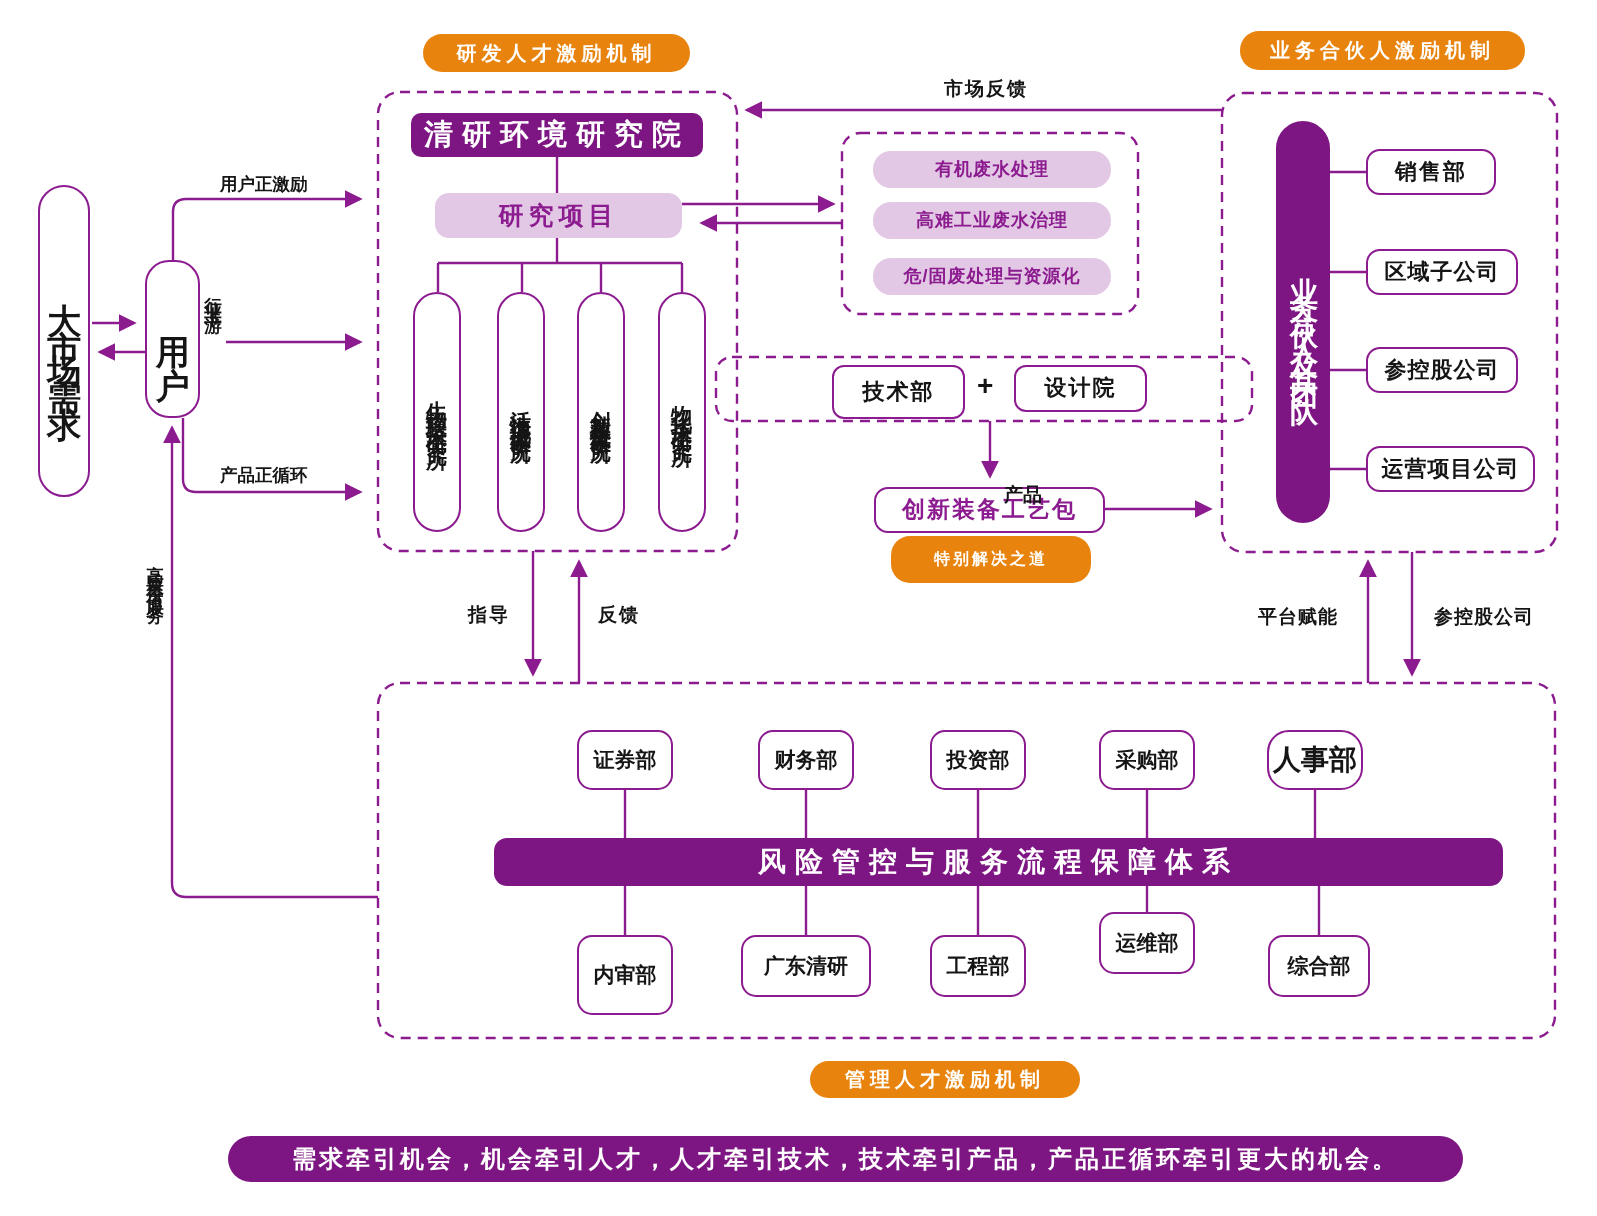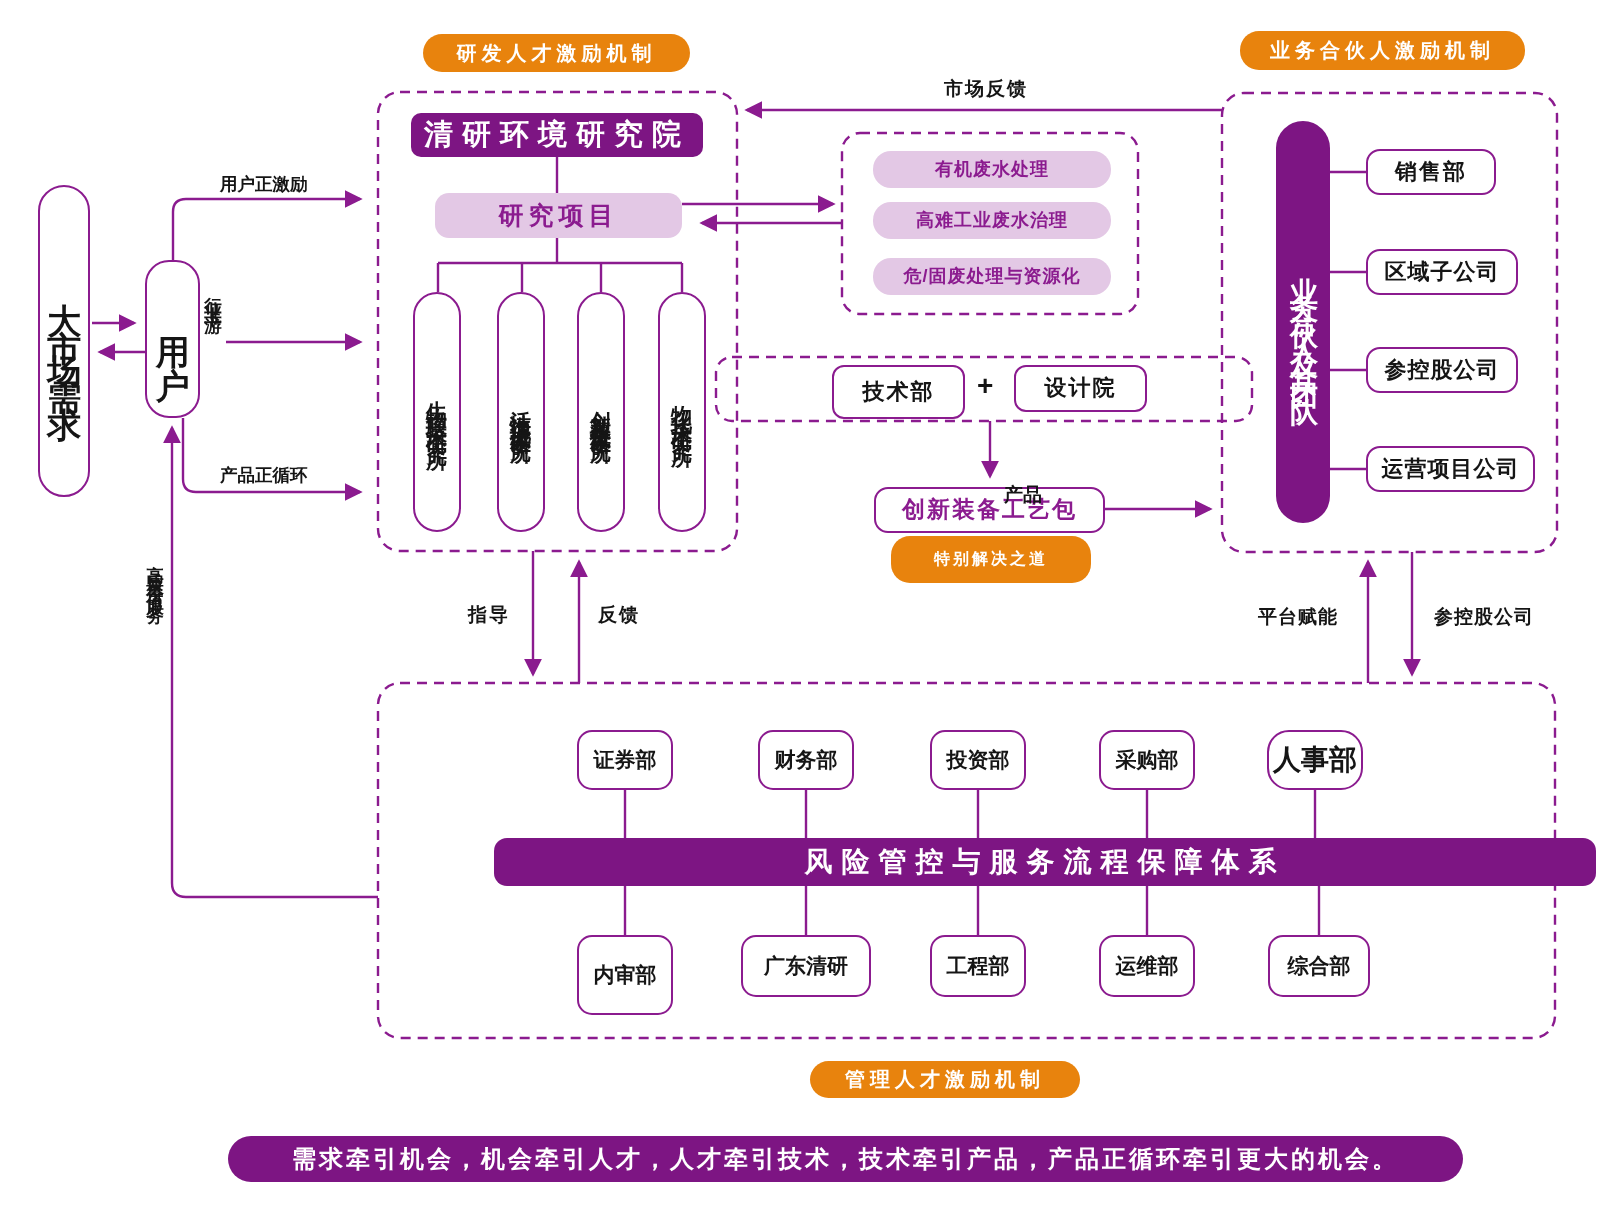--- a/index.html
+++ b/index.html
@@ -138,23 +138,23 @@
   <div class="node" style="left:1366px;top:249px;width:152px;height:46px;border-radius:14px;font-size:22px;letter-spacing:1px;">区域子公司</div>
   <div class="node" style="left:1366px;top:347px;width:152px;height:46px;border-radius:14px;font-size:22px;letter-spacing:1px;">参控股公司</div>
   <div class="node" style="left:1366px;top:446px;width:169px;height:46px;border-radius:14px;font-size:22px;letter-spacing:1px;">运营项目公司</div>
 
   <div class="node" style="left:577px;top:730px;width:96px;height:60px;border-radius:15px;font-size:21px;">证券部</div>
   <div class="node" style="left:758px;top:730px;width:96px;height:60px;border-radius:15px;font-size:21px;">财务部</div>
   <div class="node" style="left:930px;top:730px;width:96px;height:60px;border-radius:15px;font-size:21px;">投资部</div>
   <div class="node" style="left:1099px;top:730px;width:96px;height:60px;border-radius:15px;font-size:21px;">采购部</div>
   <div class="node" style="left:1267px;top:730px;width:96px;height:60px;border-radius:22px;font-size:28px;">人事部</div>
 
-  <div class="node solidpurple" style="left:494px;top:838px;width:1102px;height:48px;border-radius:13px;font-size:28px;letter-spacing:9px;">风险管控与服务流程保障体系</div>
+  <div class="node solidpurple" style="left:494px;top:838px;width:1009px;height:48px;border-radius:13px;font-size:28px;letter-spacing:9px;">风险管控与服务流程保障体系</div>
 
   <div class="node" style="left:577px;top:935px;width:96px;height:80px;border-radius:15px;font-size:21px;">内审部</div>
   <div class="node" style="left:741px;top:935px;width:130px;height:62px;border-radius:15px;font-size:21px;">广东清研</div>
   <div class="node" style="left:930px;top:935px;width:96px;height:62px;border-radius:15px;font-size:21px;">工程部</div>
-  <div class="node" style="left:1099px;top:935px;width:96px;height:62px;border-radius:15px;font-size:21px;text-align:center;">运维部</div>
+  <div class="node" style="left:1099px;top:912px;width:96px;height:62px;border-radius:15px;font-size:21px;text-align:center;">运维部</div>
   <div class="node" style="left:1268px;top:935px;width:102px;height:62px;border-radius:15px;font-size:21px;">综合部</div>
 
   <div class="node solidpurple" style="left:228px;top:1136px;width:1235px;height:46px;border-radius:23px;font-size:24px;letter-spacing:3px;">需求牵引机会，机会牵引人才，人才牵引技术，技术牵引产品，产品正循环牵引更大的机会。</div>
 
 </div>
 
 </body></html>

